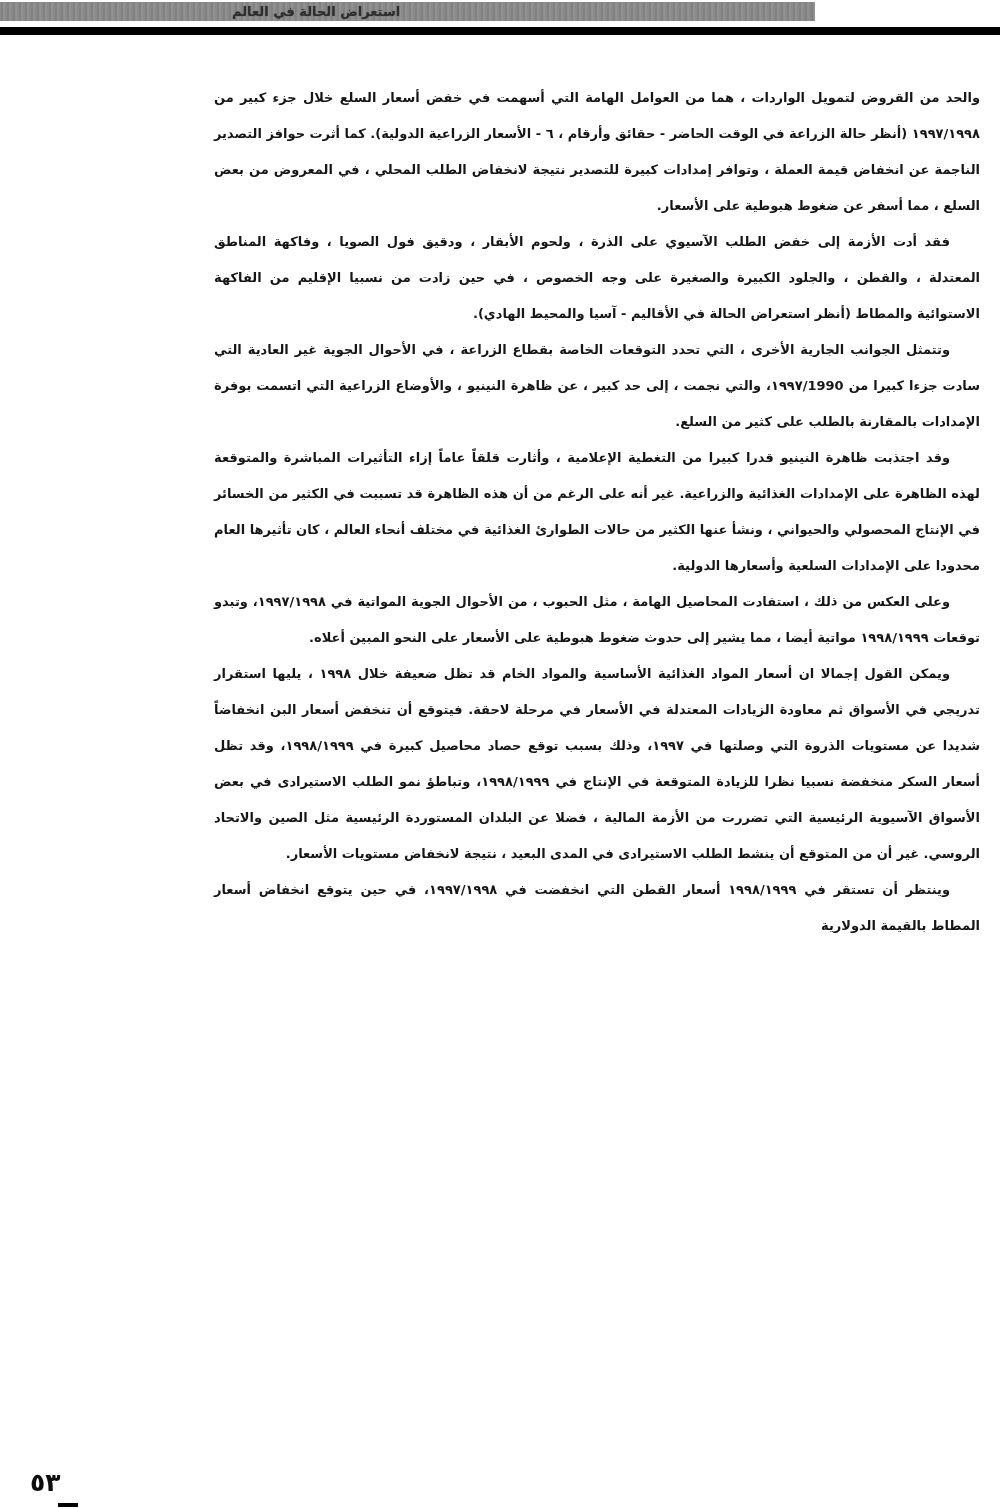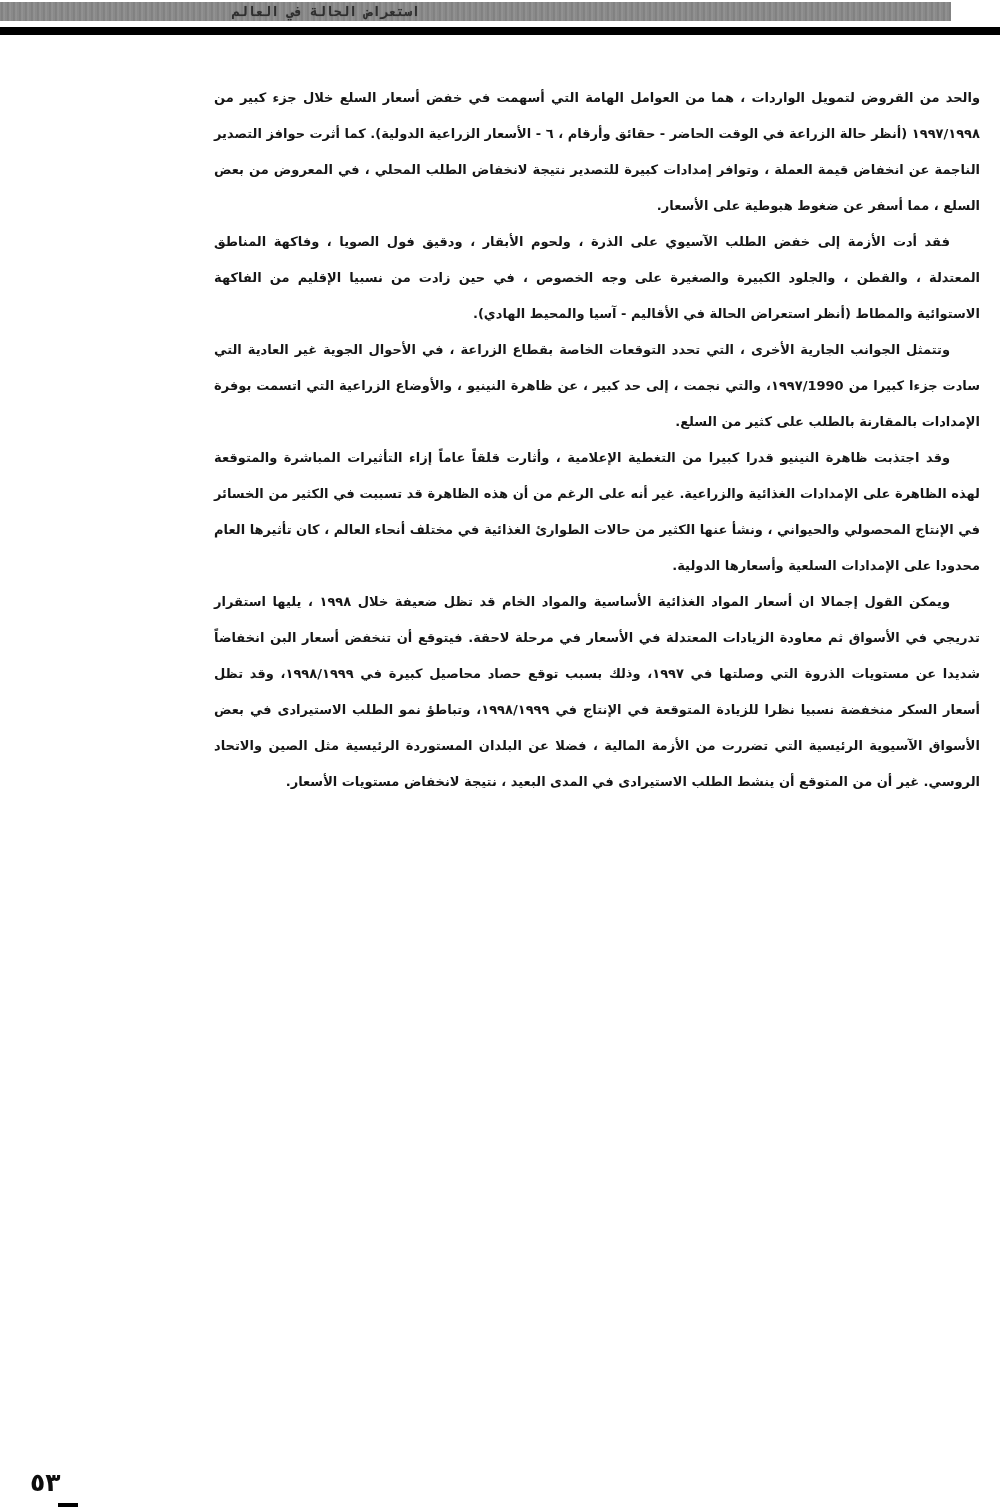--- a/index.html
+++ b/index.html
@@ -12,29 +12,28 @@
     width: 1000px;
     height: 1509px;
     background: #ffffff;
     overflow: hidden;
     font-family: "DejaVu Sans", sans-serif;
   }
   .header-bar {
     position: absolute;
     top: 2px;
     left: 0;
-    width: 951px;
+    width: 815px;
     height: 19px;
     background:
       repeating-linear-gradient(90deg,
         #8f8f8f 0px, #7c7c7c 2px, #969696 4px, #858585 6px),
       #8a8a8a;
     display: flex;
     align-items: center;
-    font-family: Liberation Mono, monospace;
   }
   .header-title {
     direction: rtl;
     unicode-bidi: embed;
     margin-left: 232px;
     font-size: 13px;
     font-weight: bold;
     color: #2e2e2e;
     letter-spacing: 0.5px;
     text-shadow: 0 0 1px #555;
@@ -96,20 +95,22 @@
     <span class="header-title">استعراض الحالة في العالم</span>
   </div>
 
   <div class="top-rule"></div>
 
   <div class="content">
     <p class="first">والحد من القروض لتمويل الواردات ، هما من العوامل الهامة التي أسهمت في خفض أسعار السلع خلال جزء كبير من ١٩٩٧/١٩٩٨ (أنظر حالة الزراعة في الوقت الحاضر - حقائق وأرقام ، ٦ - الأسعار الزراعية الدولية). كما أثرت حوافز التصدير الناجمة عن انخفاض قيمة العملة ، وتوافر إمدادات كبيرة للتصدير نتيجة لانخفاض الطلب المحلي ، في المعروض من بعض السلع ، مما أسفر عن ضغوط هبوطية على الأسعار.</p>
     <p>فقد أدت الأزمة إلى خفض الطلب الآسيوي على الذرة ، ولحوم الأبقار ، ودقيق فول الصويا ، وفاكهة المناطق المعتدلة ، والقطن ، والجلود الكبيرة والصغيرة على وجه الخصوص ، في حين زادت من نسبيا الإقليم من الفاكهة الاستوائية والمطاط (أنظر استعراض الحالة في الأقاليم - آسيا والمحيط الهادي).</p>
     <p>وتتمثل الجوانب الجارية الأخرى ، التي تحدد التوقعات الخاصة بقطاع الزراعة ، في الأحوال الجوية غير العادية التي سادت جزءا كبيرا من ١٩٩٧/1990، والتي نجمت ، إلى حد كبير ، عن ظاهرة النينيو ، والأوضاع الزراعية التي اتسمت بوفرة الإمدادات بالمقارنة بالطلب على كثير من السلع.</p>
     <p>وقد اجتذبت ظاهرة النينيو قدرا كبيرا من التغطية الإعلامية ، وأثارت قلقاً عاماً إزاء التأثيرات المباشرة والمتوقعة لهذه الظاهرة على الإمدادات الغذائية والزراعية. غير أنه على الرغم من أن هذه الظاهرة قد تسببت في الكثير من الخسائر في الإنتاج المحصولي والحيواني ، ونشأ عنها الكثير من حالات الطوارئ الغذائية في مختلف أنحاء العالم ، كان تأثيرها العام محدودا على الإمدادات السلعية وأسعارها الدولية.</p>
+    <p>وعلى العكس من ذلك ، استفادت المحاصيل الهامة ، مثل الحبوب ، من الأحوال الجوية المواتية في ١٩٩٧/١٩٩٨، وتبدو توقعات ١٩٩٨/١٩٩٩ مواتية أيضا ، مما يشير إلى حدوث ضغوط هبوطية على الأسعار على النحو المبين أعلاه.</p>
     <p>ويمكن القول إجمالا ان أسعار المواد الغذائية الأساسية والمواد الخام قد تظل ضعيفة خلال ١٩٩٨ ، يليها استقرار تدريجي في الأسواق ثم معاودة الزيادات المعتدلة في الأسعار في مرحلة لاحقة. فيتوقع أن تنخفض أسعار البن انخفاضاً شديدا عن مستويات الذروة التي وصلتها في ١٩٩٧، وذلك بسبب توقع حصاد محاصيل كبيرة في ١٩٩٨/١٩٩٩، وقد تظل أسعار السكر منخفضة نسبيا نظرا للزيادة المتوقعة في الإنتاج في ١٩٩٨/١٩٩٩، وتباطؤ نمو الطلب الاستيرادى في بعض الأسواق الآسيوية الرئيسية التي تضررت من الأزمة المالية ، فضلا عن البلدان المستوردة الرئيسية مثل الصين والاتحاد الروسي. غير أن من المتوقع أن ينشط الطلب الاستيرادى في المدى البعيد ، نتيجة لانخفاض مستويات الأسعار.</p>
+    <p>وينتظر أن تستقر في ١٩٩٨/١٩٩٩ أسعار القطن التي انخفضت في ١٩٩٧/١٩٩٨، في حين يتوقع انخفاض أسعار المطاط بالقيمة الدولارية</p>
   </div>
 
   <div class="page-number">٥٣</div>
 
   <div class="scan-artifact"></div>
 
 </div>
 
 </body></html>

